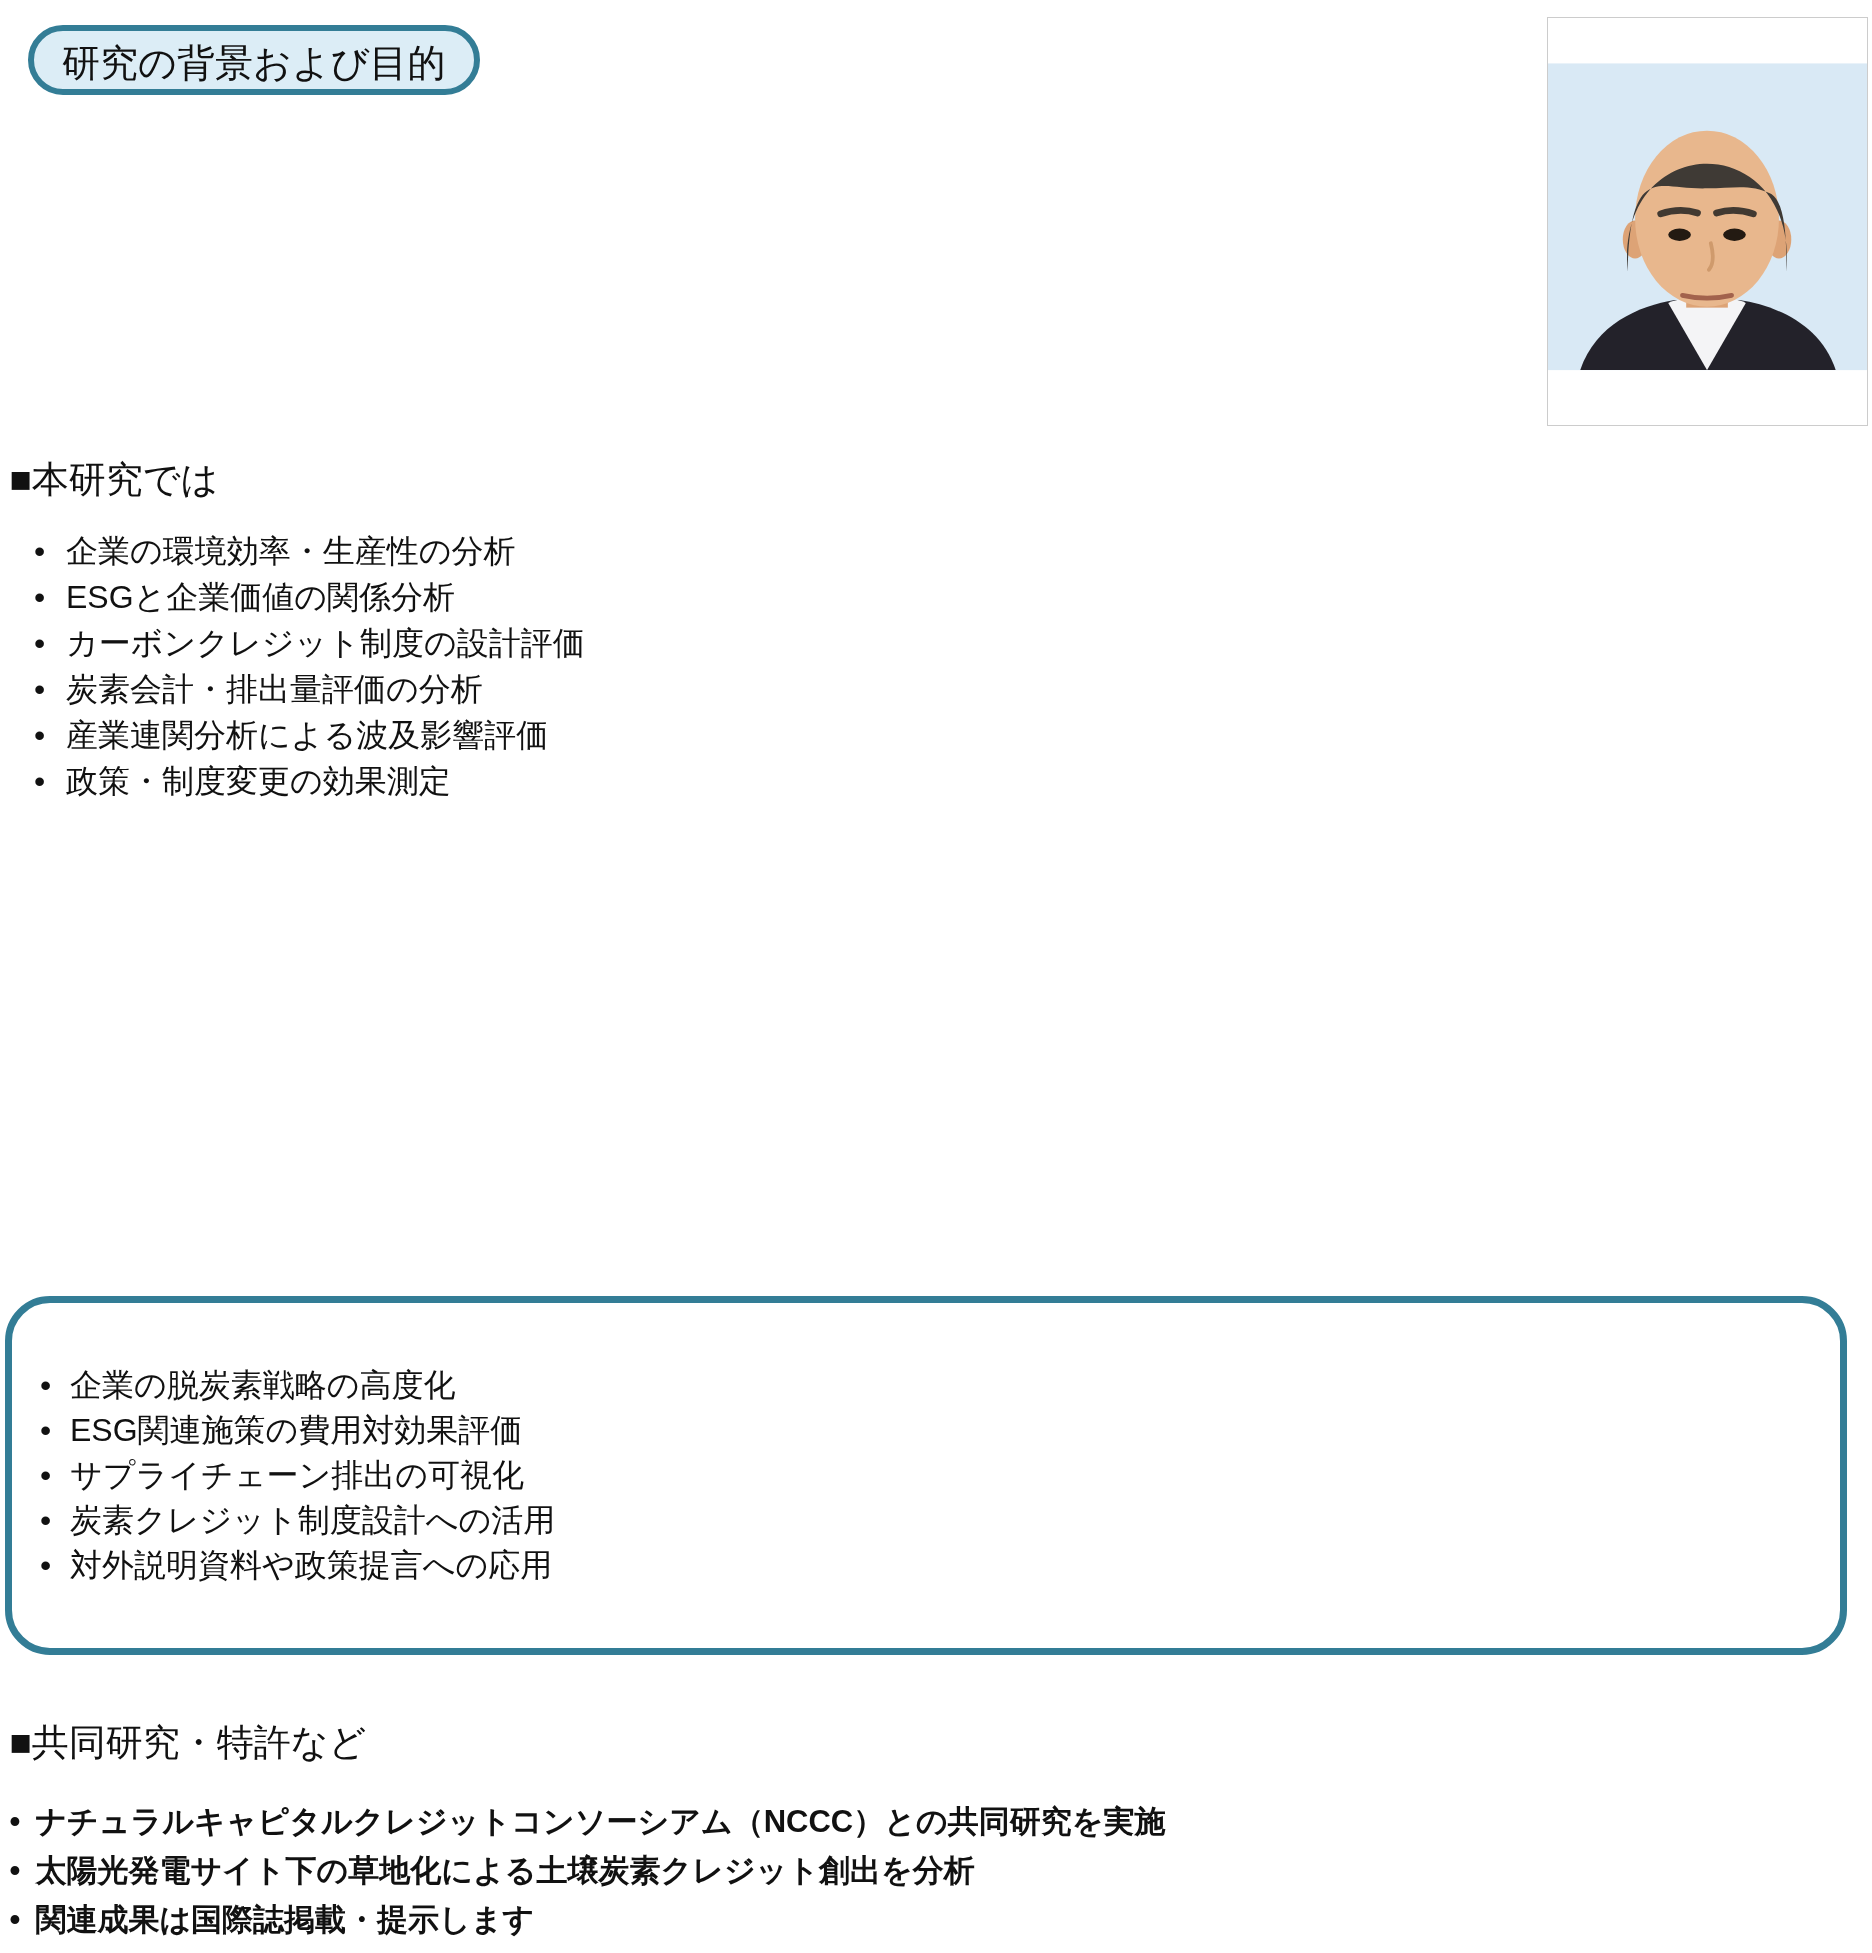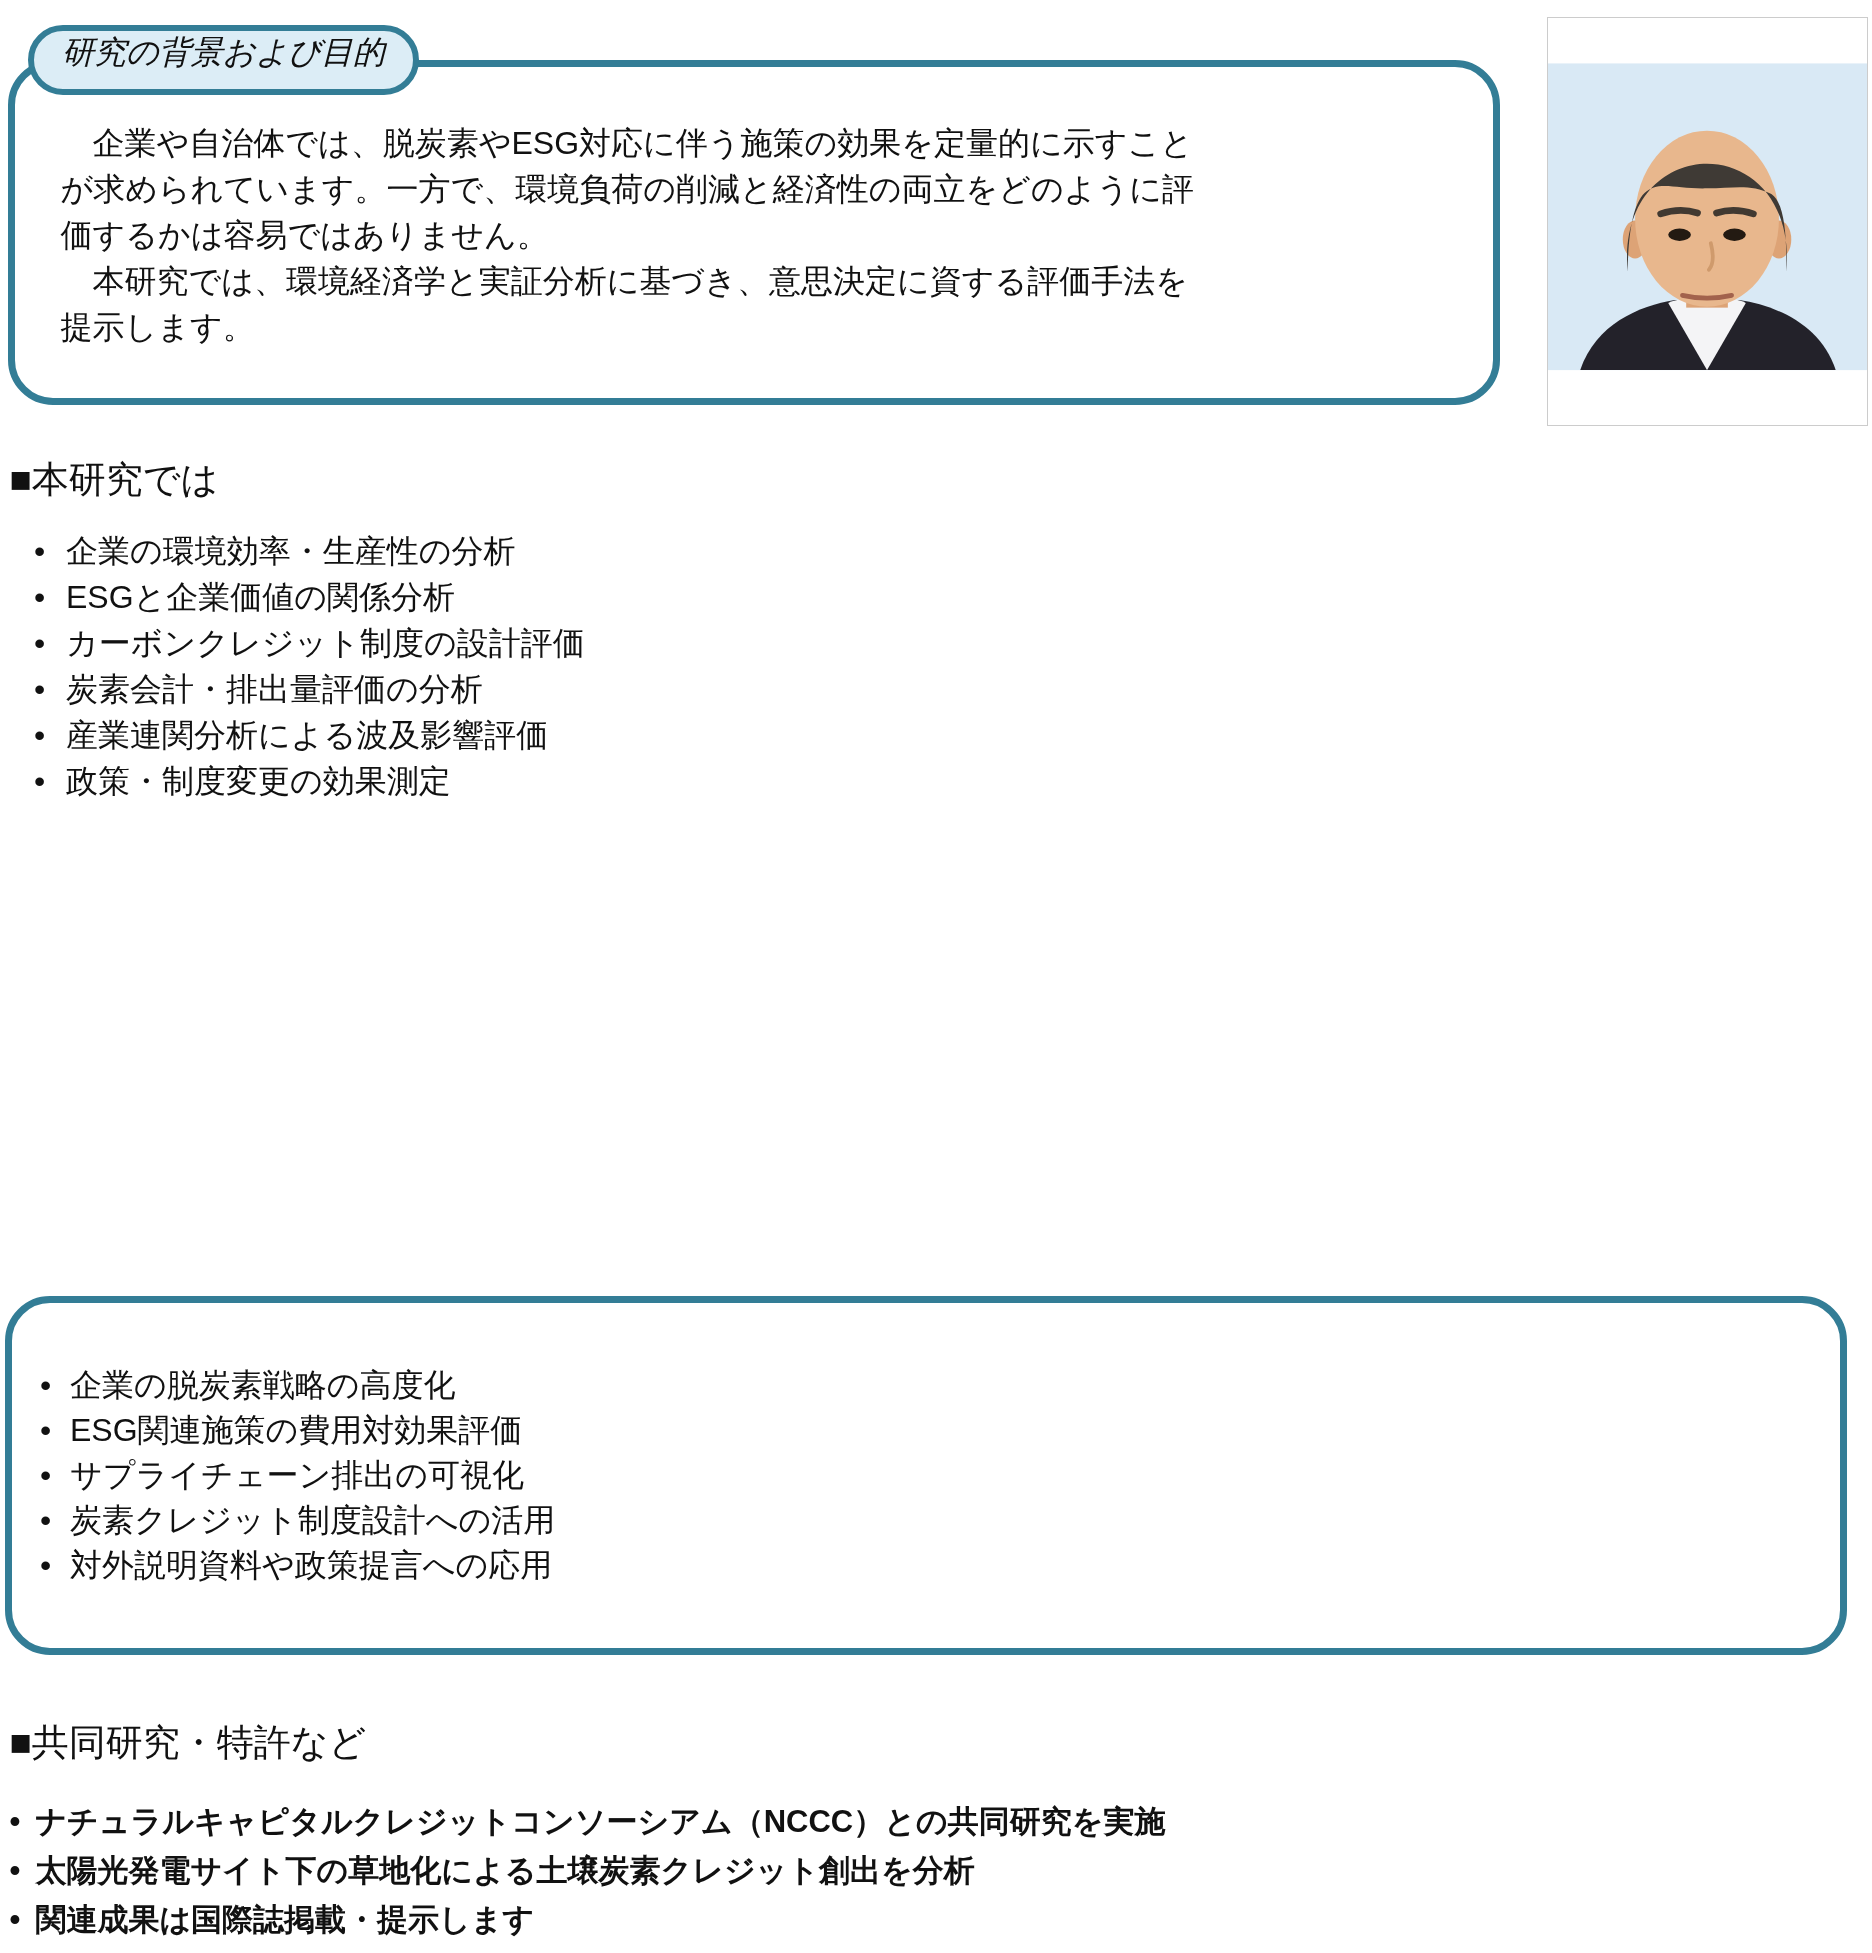--- a/index.html
+++ b/index.html
@@ -28,25 +28,24 @@
   }
   .box1{left:7.5px;top:60px;width:1492px;height:345px;}
   .box2{left:5px;top:1296px;width:1842px;height:359px;}
   .pill{
     position:absolute;
     z-index:3;
     background:var(--pill-bg);
     border:6.6px solid var(--teal);
     border-radius:38px;
     height:70px;
-    display:flex;align-items:flex-start;
+    display:flex;align-items:flex-end;
     padding:0 28px;
-    font-size:32px;
+    font-size:38px;
     white-space:nowrap;
-    font-style:italic;
   }
   .pill1{left:28px;top:24.5px;}
   .pill2{left:33px;top:1263px;}
   
   .hero-body{
     position:absolute;
     left:46px;top:53px;
     width:1394px;
     font-size:32px;
     line-height:46px;
@@ -101,27 +100,20 @@
 </style>
 </head>
 <body>
 
 <div class="page">
 
   <div class="pill pill1">
     <span>研究の背景および目的</span>
   </div>
 
-  <section class="callout box1">
-    <p class="hero-body">　企業や自治体では、脱炭素やESG対応に伴う施策の効果を定量的に示すこと
-が求められています。一方で、環境負荷の削減と経済性の両立をどのように評
-価するかは容易ではありません。
-　本研究では、環境経済学と実証分析に基づき、意思決定に資する評価手法を
-提示します。</p>
-  </section>
 
   <figure class="photo-frame">
     <svg viewBox="0 0 337 430" aria-hidden="true">
       <defs>
         <clipPath id="photoClip">
             <rect x="0" y="48" width="337" height="324"></rect>
           </clipPath>
       </defs>
       <rect x="0" y="0" width="337" height="430" fill="#ffffff"></rect>
       <rect x="0" y="48" width="337" height="324" fill="#D9E9F5"></rect>

